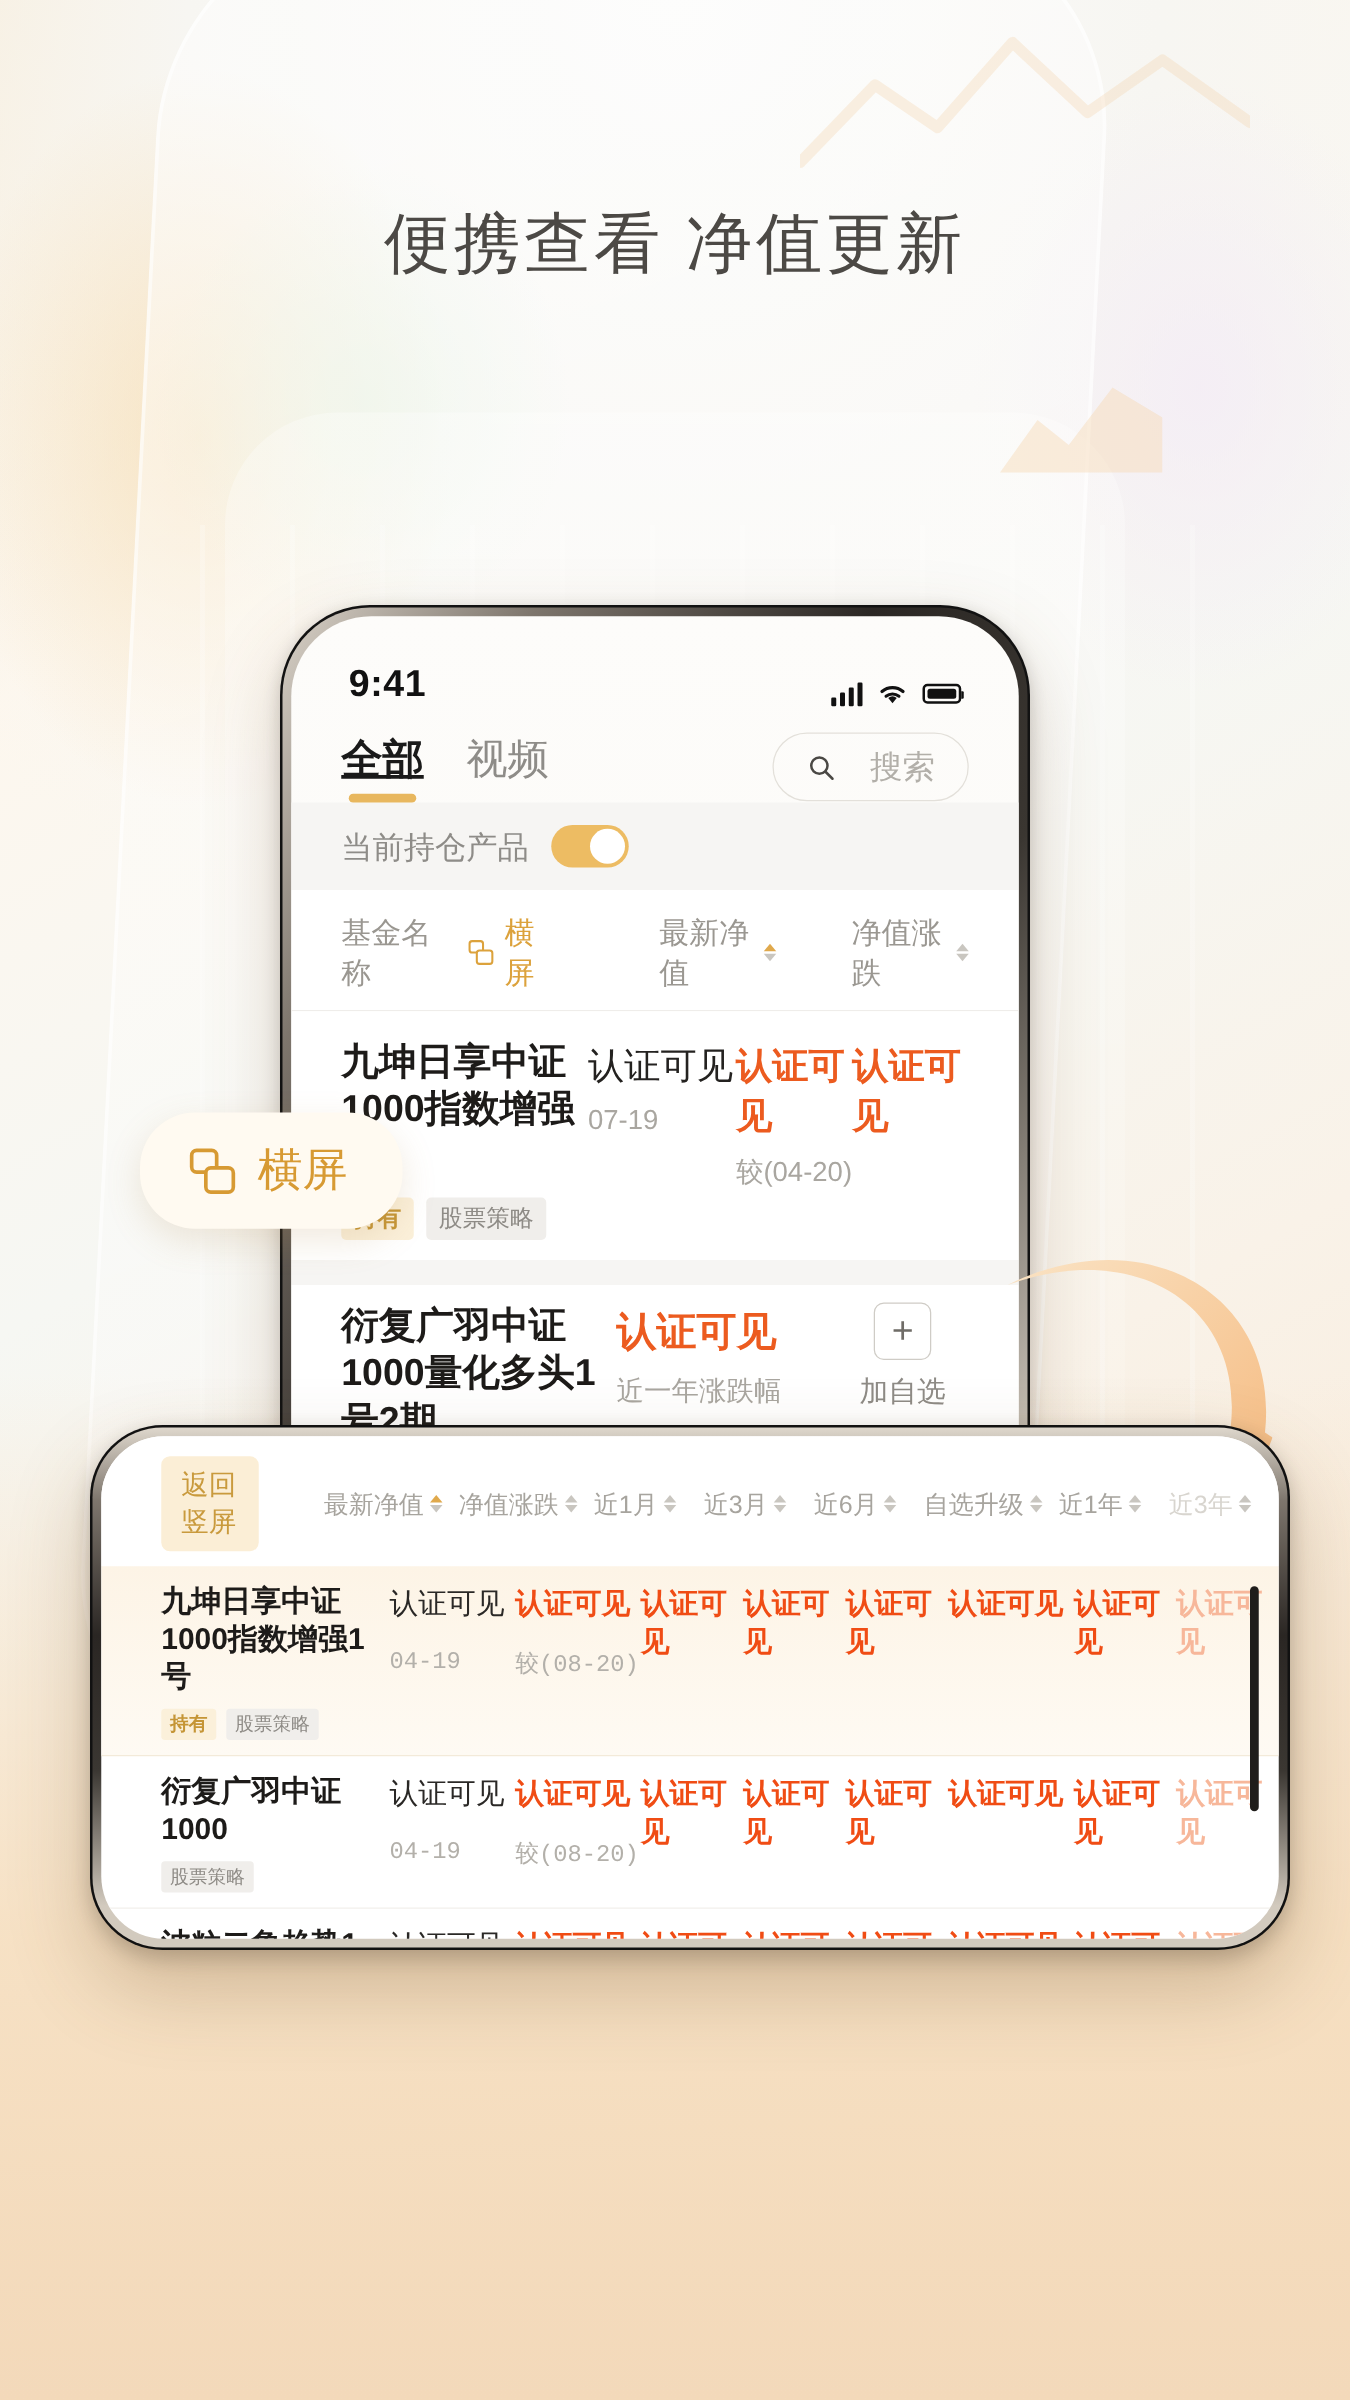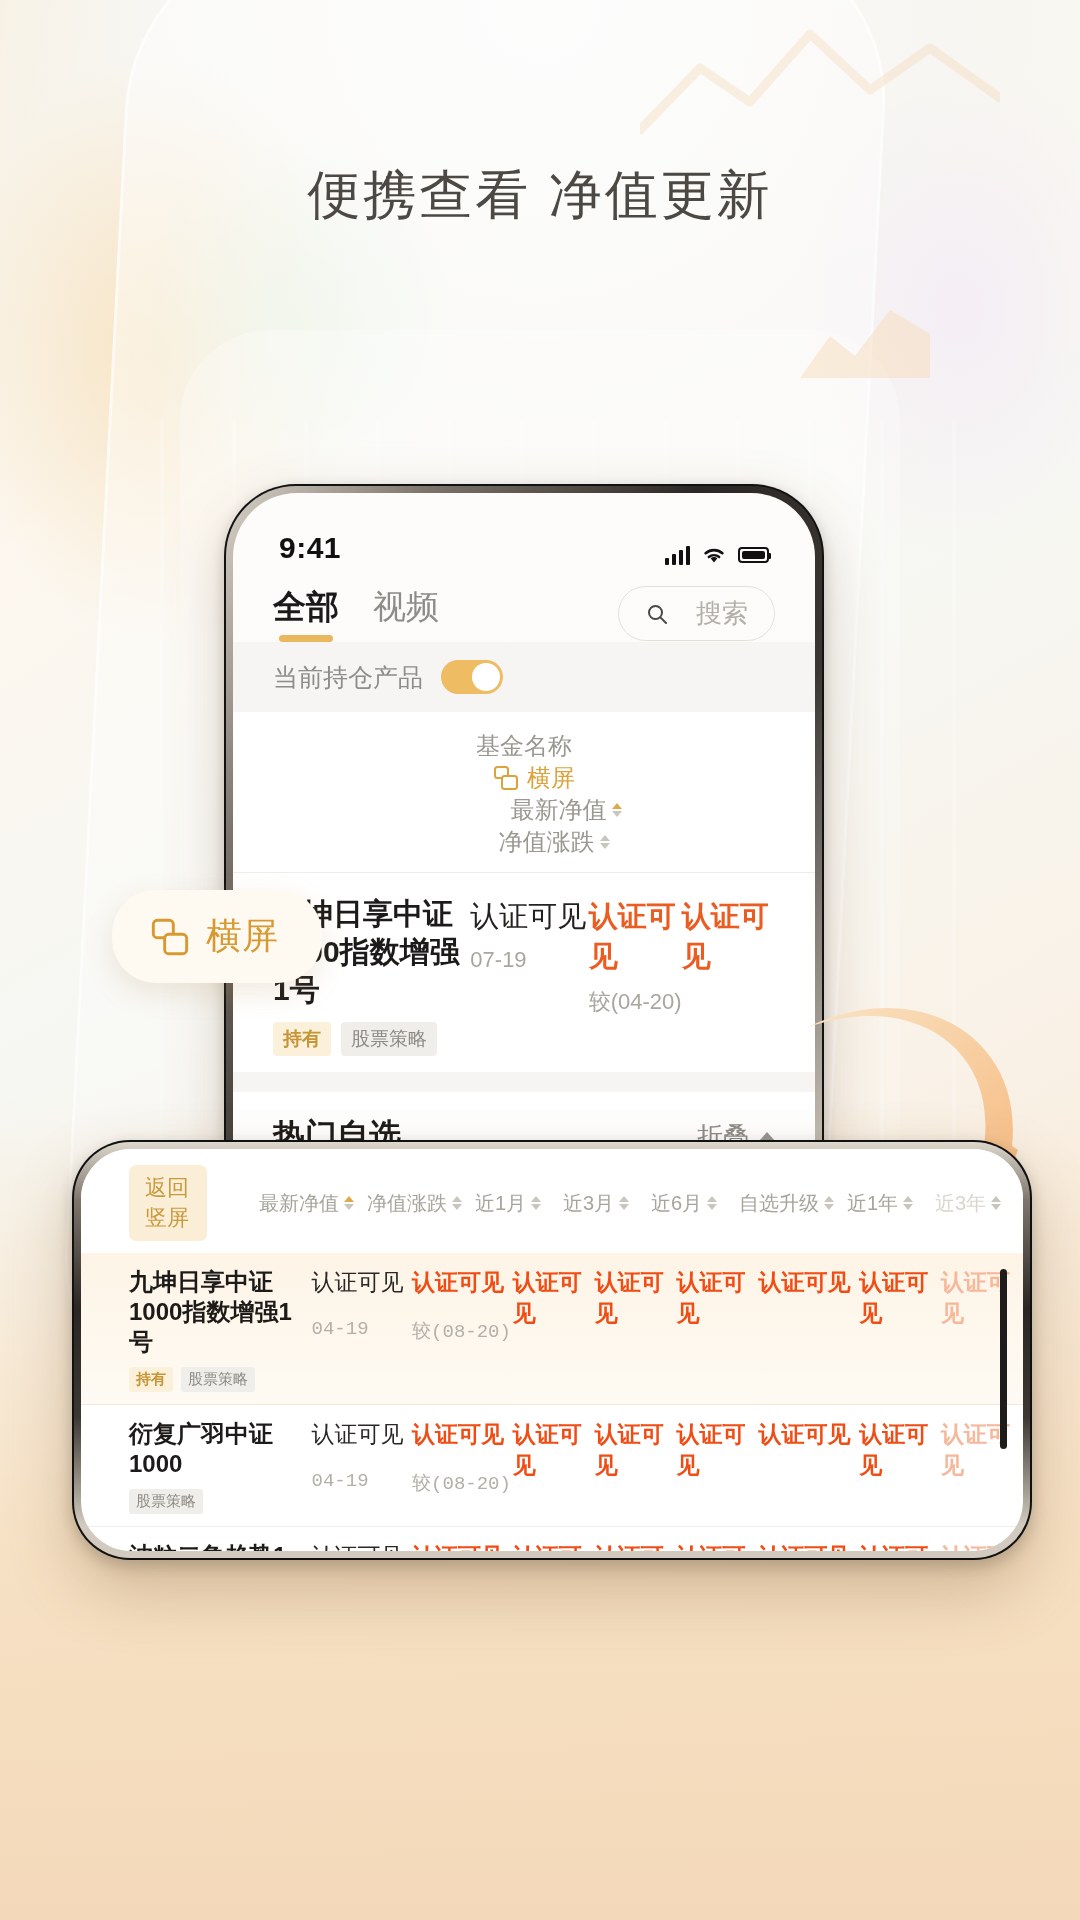--- a/index.html
+++ b/index.html
@@ -88,33 +88,33 @@
   .sig { display:flex; align-items:flex-end; gap:3px; height:20px; }
   .sig i { width:4px; background:#111; border-radius:1px; display:block; }
   .sig i:nth-child(1){height:7px} .sig i:nth-child(2){height:11px}
   .sig i:nth-child(3){height:15px} .sig i:nth-child(4){height:19px}
   .batt { width:31px; height:16px; border:2px solid #111; border-radius:4px; position:relative; }
   .batt::after{content:"";position:absolute;right:-4px;top:4px;width:2px;height:6px;background:#111;border-radius:0 1px 1px 0}
   .batt i{position:absolute;inset:2px;background:#111;border-radius:2px;display:block}
 
   .tabsrow { display:flex; align-items:center; padding: 14px 40px 0 40px; }
   .tab { font-size:33px; color:#8e8c88; margin-right:34px; position:relative; padding-bottom:12px; }
-  .tab.active { color:#1a1a1a; font-weight:700; }
+  .tab.active { color:#1a1a1a; font-weight:700;text-decoration:underline; }
   .tab.active::after { content:""; position:absolute; left:6px; right:6px; bottom:0; height:7px;
     border-radius:4px; background:#e8b75e; }
   .searchbox { margin-left:auto; display:flex; align-items:center; gap:27px;
     border:1.5px solid #e3e0da; border-radius:30px; padding:9px 26px; color:#b2afa9; font-size:26px; }
 
   .filterbar { background:#f6f5f3; padding:18px 40px; display:flex; align-items:center; gap:18px; }
   .filterbar .lbl { font-size:25px; color:#8e8c88; }
   .toggle { width:62px; height:34px; border-radius:20px; background:#edbc63; position:relative; }
   .toggle i { position:absolute; top:3px; right:3px; width:28px; height:28px; border-radius:50%; background:#fff; }
 
   .thead { display:flex; align-items:center; padding:18px 40px 14px 40px; font-size:24px; color:#9a9791;
-    border-bottom:1.5px solid #efedea; background:#fff;flex-direction:column; }
+    border-bottom:1.5px solid #efedea; background:#fff; }
   .thead .hs { display:flex; align-items:center; }
   .thead .gold { color:#dca23c; display:flex; align-items:center; gap:8px; margin-left:20px; }
   .caret { display:inline-flex; flex-direction:column; gap:2px; margin-left:5px; }
   .caret b { width:0;height:0;border-left:5px solid transparent;border-right:5px solid transparent; }
   .caret b:first-child{border-bottom:6px solid #c9c6c0}
   .caret b:last-child{border-top:6px solid #c9c6c0}
   .caret.up b:first-child{border-bottom-color:#e0a94c}
 
   .row { display:flex; padding:22px 40px 16px 40px; background:#fff; }
   .row .c-name { width:250px; }
@@ -304,27 +304,20 @@
         <div class="v red">认证可见</div>
         <div class="s">较(04-20)</div>
       </div>
       <div class="c-val mini">
         <div class="v red">认证可见</div>
       </div>
     </div>
 
     <div class="sec-gap"></div>
 
-    <div class="sec-head">
-      <span class="sec-title">热门自选</span>
-      <span class="sec-fold">
-        <b style="font-weight:400">折叠</b>
-        <i class="chev-up"></i>
-      </span>
-    </div>
 
     <div class="row" style="padding-top:14px">
       <div class="c-name">
         <div class="nm">衍复广羽中证1000量化多头1号2期</div>
         <div class="tags">
           <span class="tag">股票策略</span>
         </div>
       </div>
       <div class="c-val" style="width:200px">
         <div class="v red" style="font-size:32px">认证可见</div>

